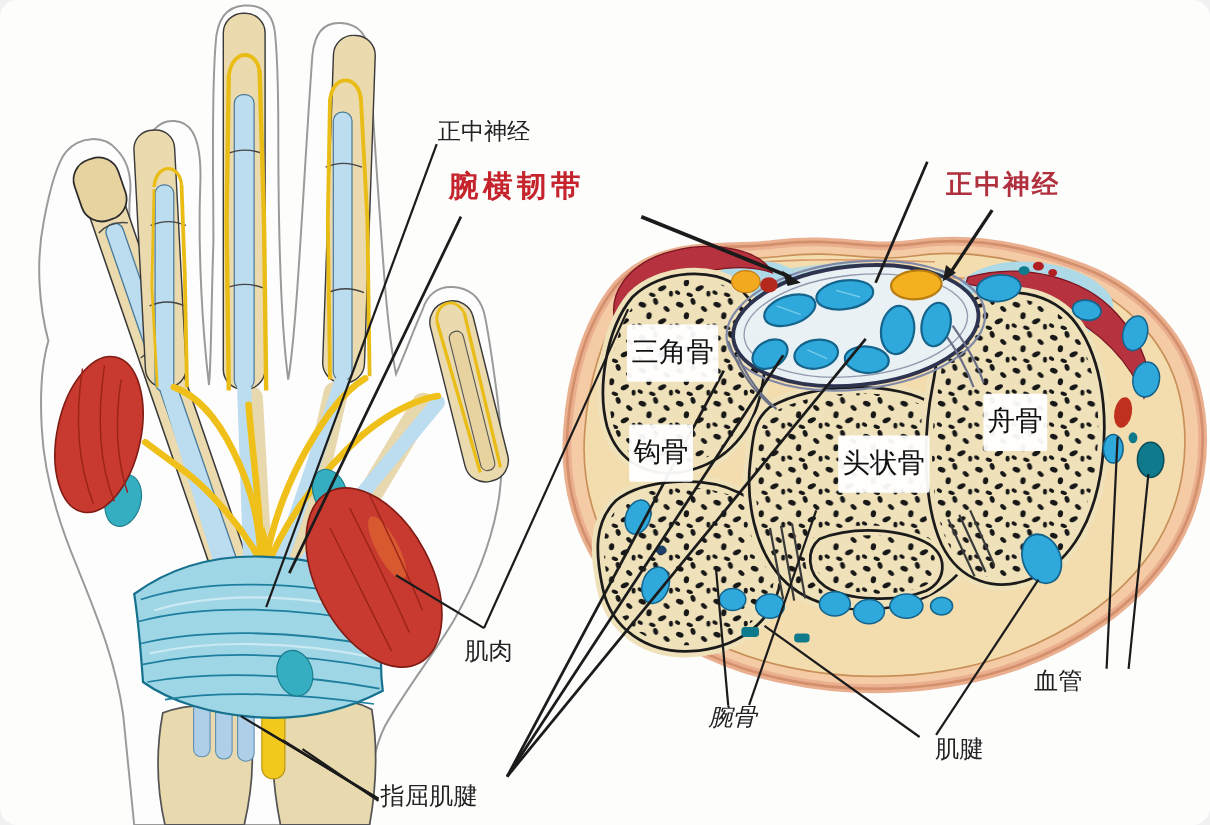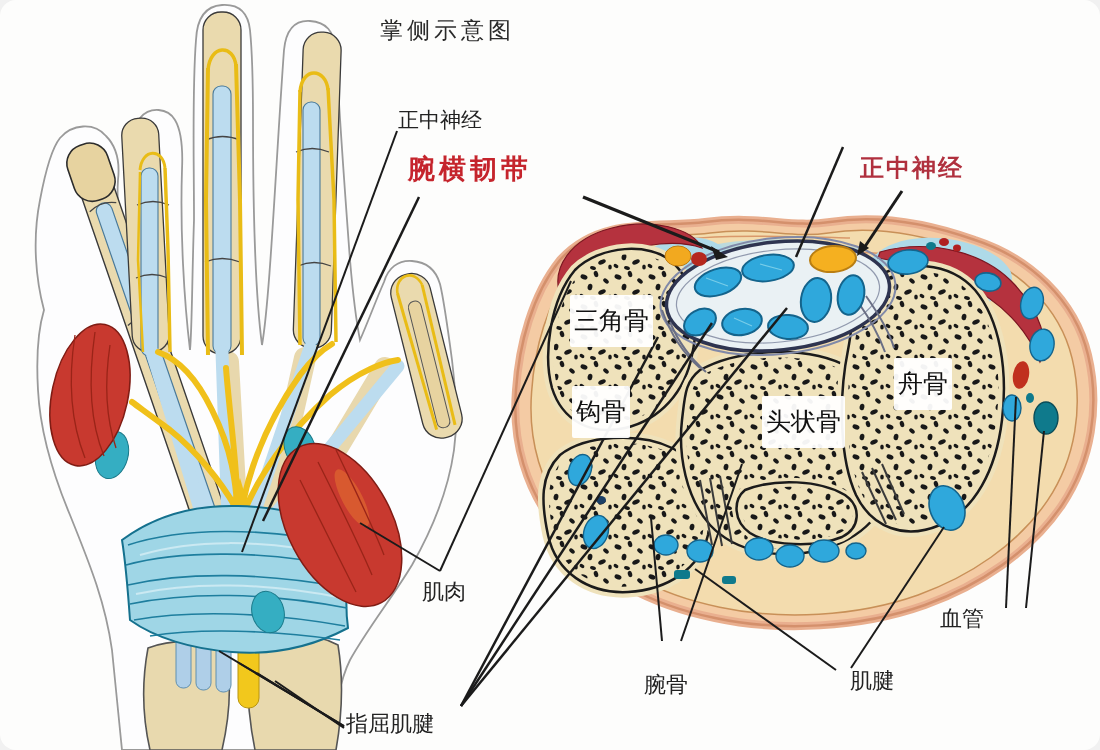--- a/index.html
+++ b/index.html
@@ -324,31 +324,30 @@
     <line x1="681" y1="641" x2="742" y2="464" stroke-width="2"></line>
     <line x1="836" y1="670" x2="695" y2="569" stroke-width="2"></line>
     <line x1="851" y1="668" x2="944" y2="527" stroke-width="2"></line>
     <line x1="1006" y1="608" x2="1016" y2="397" stroke-width="2"></line>
     <line x1="1026" y1="608" x2="1044" y2="431" stroke-width="2"></line>
   </g>
   <polygon points="728,257 711,246 716,260" fill="#1b1b1b"></polygon>
   <polygon points="857,256 869,248 860,241" fill="#1b1b1b"></polygon>
 </svg>
 
-<div class="lbl lbl-title" style="left:380px;top:18px;">掌侧示意图</div>
 
 <div class="lbl lbl-plain" style="left:398px;top:108px;">正中神经</div>
 <div class="lbl lbl-red lbl-ligament" style="left:408px;top:155px;">腕横韧带</div>
 <div class="lbl lbl-small" style="left:422px;top:580px;text-align:right;">肌肉</div>
 <div class="lbl lbl-small" style="left:346px;top:712px;">指屈肌腱</div>
 
 <div class="lbl lbl-red lbl-nerve-r" style="left:860px;top:155px;">正中神经</div>
 
 <div class="lbl lbl-box" style="left:570px;top:295px;">三角骨</div>
 <div class="lbl lbl-box" style="left:572px;top:386px;">钩骨</div>
 <div class="lbl lbl-box" style="left:762px;top:396px;">头状骨</div>
 <div class="lbl lbl-box" style="left:894px;top:358px;">舟骨</div>
 
-<div class="lbl lbl-small" style="left:644px;top:673px;">腕骨</div>
+<div class="lbl lbl-small" style="left:644px;top:640px;font-style:italic;">腕骨</div>
 <div class="lbl lbl-small" style="left:850px;top:669px;">肌腱</div>
 <div class="lbl lbl-small" style="left:940px;top:607px;">血管</div>
 
 </div>
 
 </body></html>

